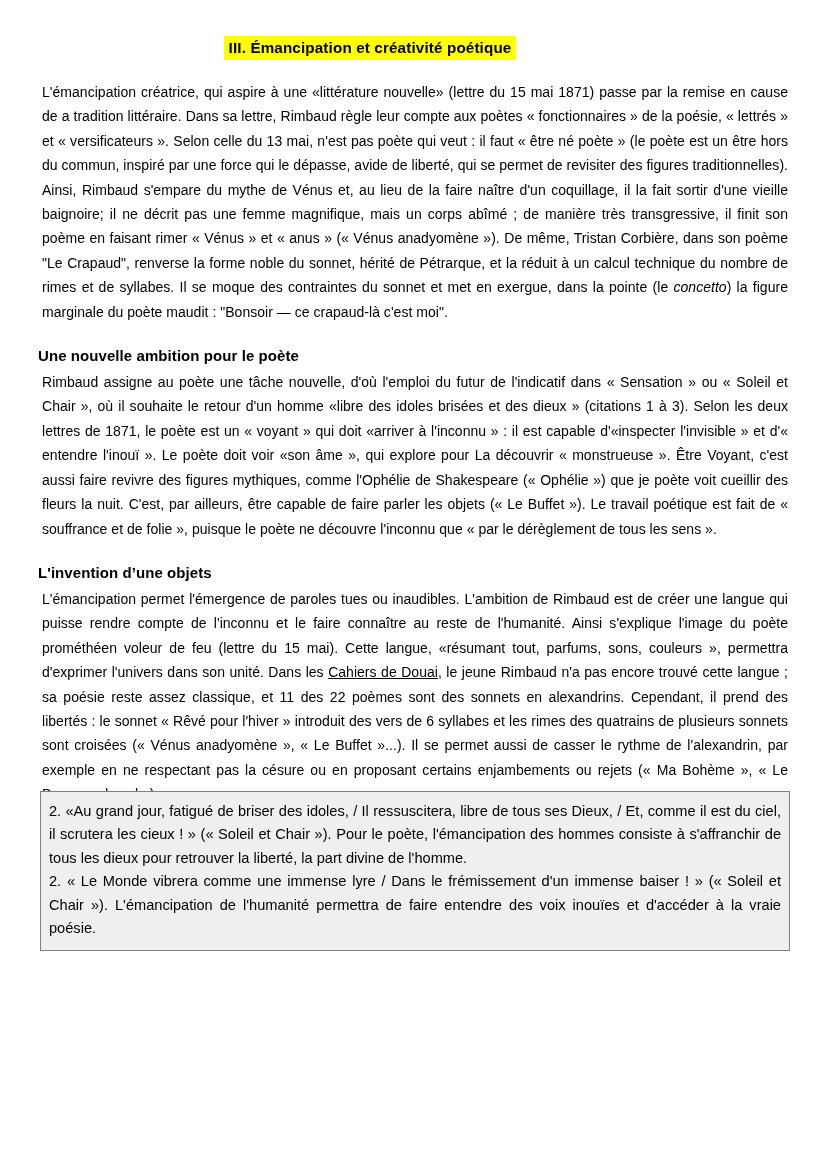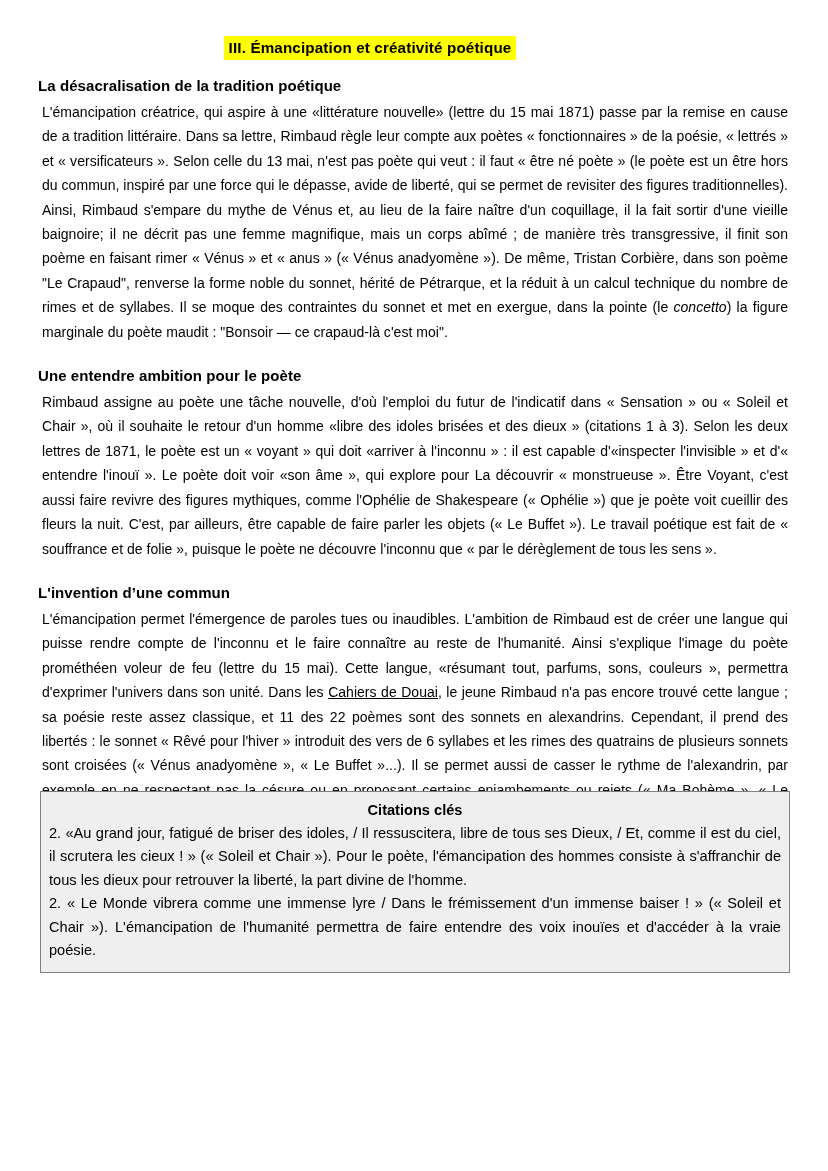--- a/index.html
+++ b/index.html
@@ -100,35 +100,33 @@
 
 <div class="page">
 
   <div class="title-row">
     <span class="doc-title">III. Émancipation et créativité poétique</span>
   </div>
 
   <div class="content">
 
     <div class="section-block s1">
-      <h2 class="section-heading">La désacralisation de la tradition poétique</h2>
       <p class="body-text"><span>L'émancipation créatrice, qui aspire à une «littérature nouvelle» (lettre du 15 mai 1871) passe par la remise en cause de a tradition littéraire. Dans sa lettre, Rimbaud règle leur compte aux poètes « fonctionnaires » de la poésie, « lettrés » et « versificateurs ». Selon celle du 13 mai, n'est pas poète qui veut : il faut « être né poète » (le poète est un être hors du commun, inspiré par une force qui le dépasse, avide de liberté, qui se permet de revisiter des figures traditionnelles). Ainsi, Rimbaud s'empare du mythe de Vénus et, au lieu de la faire naître d'un coquillage, il la fait sortir d'une vieille baignoire; il ne décrit pas une femme magnifique, mais un corps abîmé ; de manière très transgressive, il finit son poème en faisant rimer « Vénus » et « anus » (« Vénus anadyomène »). De même, Tristan Corbière, dans son poème "Le Crapaud", renverse la forme noble du sonnet, hérité de Pétrarque, et la réduit à un calcul technique du nombre de rimes et de syllabes. Il se moque des contraintes du sonnet et met en exergue, dans la pointe (le </span><em class="ital">concetto</em><span>) la figure marginale du poète maudit : "Bonsoir — ce crapaud-là c'est moi".</span></p>
     </div>
 
     <div class="section-block s2">
-      <h2 class="section-heading">Une entendre ambition pour le poète</h2>
+      <h2 class="section-heading">Une nouvelle ambition pour le poète</h2>
       <p class="body-text">Rimbaud assigne au poète une tâche nouvelle, d'où l'emploi du futur de l'indicatif dans « Sensation » ou « Soleil et Chair », où il souhaite le retour d'un homme «libre des idoles brisées et des dieux » (citations 1 à 3). Selon les deux lettres de 1871, le poète est un « voyant » qui doit «arriver à l'inconnu » : il est capable d'«inspecter l'invisible » et d'« entendre l'inouï ». Le poète doit voir «son âme », qui explore pour La découvrir « monstrueuse ». Être Voyant, c'est aussi faire revivre des figures mythiques, comme l'Ophélie de Shakespeare (« Ophélie ») que je poète voit cueillir des fleurs la nuit. C'est, par ailleurs, être capable de faire parler les objets (« Le Buffet »). Le travail poétique est fait de « souffrance et de folie », puisque le poète ne découvre l'inconnu que « par le dérèglement de tous les sens ».</p>
     </div>
 
     <div class="section-block s3">
-      <h2 class="section-heading">L'invention d’une commun</h2>
+      <h2 class="section-heading">L'invention d’une objets</h2>
       <p class="body-text"><span>L'émancipation permet l'émergence de paroles tues ou inaudibles. L'ambition de Rimbaud est de créer une langue qui puisse rendre compte de l'inconnu et le faire connaître au reste de l'humanité. Ainsi s'explique l'image du poète prométhéen voleur de feu (lettre du 15 mai). Cette langue, «résumant tout, parfums, sons, couleurs », permettra d'exprimer l'univers dans son unité. Dans les </span><u class="under">Cahiers de Douai</u><span>, le jeune Rimbaud n'a pas encore trouvé cette langue ; sa poésie reste assez classique, et 11 des 22 poèmes sont des sonnets en alexandrins. Cependant, il prend des libertés : le sonnet « Rêvé pour l'hiver » introduit des vers de 6 syllabes et les rimes des quatrains de plusieurs sonnets sont croisées (« Vénus anadyomène », « Le Buffet »...). Il se permet aussi de casser le rythme de l'alexandrin, par exemple en ne respectant pas la césure ou en proposant certains enjambements ou rejets (« Ma Bohème », « Le Dormeur du val »).</span></p>
     </div>
 
   </div>
 
   <div class="citations-box">
-    <div class="citations-title">Citations clés</div>
     <p class="citation-item">2. «Au grand jour, fatigué de briser des idoles, / Il ressuscitera, libre de tous ses Dieux, / Et, comme il est du ciel, il scrutera les cieux ! » (« Soleil et Chair »). Pour le poète, l'émancipation des hommes consiste à s'affranchir de tous les dieux pour retrouver la liberté, la part divine de l'homme.</p>
     <p class="citation-item">2. « Le Monde vibrera comme une immense lyre / Dans le frémissement d'un immense baiser ! » (« Soleil et Chair »).  L'émancipation de l'humanité permettra de faire entendre des voix inouïes et d'accéder à la vraie poésie.</p>
   </div>
 
 </div>
 
 </body></html>

